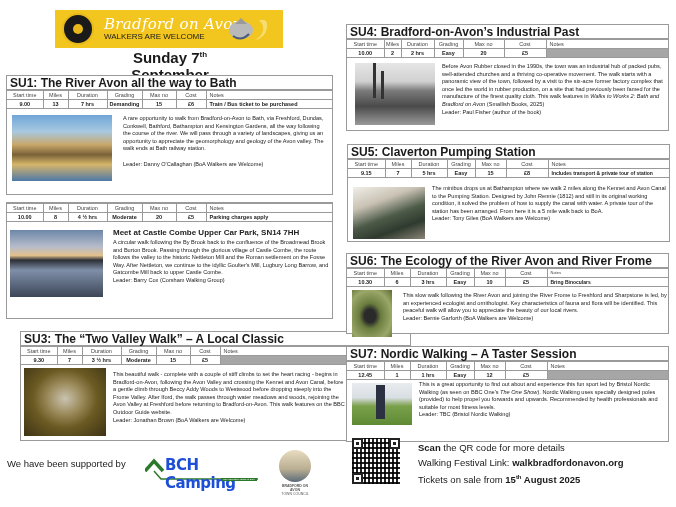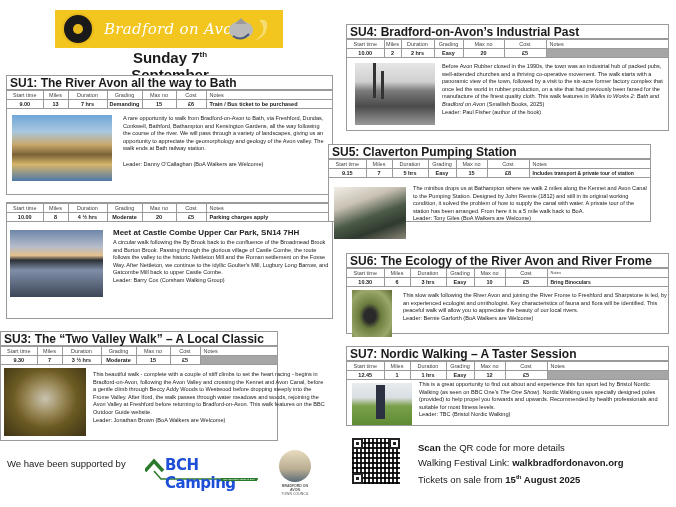--- a/index.html
+++ b/index.html
@@ -51,20 +51,21 @@
   .info b { font-weight: bold; }
   .info sup { font-size: 6px; }
 </style>
 </head>
 <body>
 
 <div class="banner">
   <div class="badge"></div>
   <div class="btext">
     <div class="btitle">Bradford on Avon</div>
+    <div class="bsub">WALKERS ARE WELCOME</div>
   </div>
   <svg class="swan" viewBox="0 0 50 30">
     <ellipse cx="16" cy="16" rx="12" ry="9" fill="#b9b9b9"></ellipse>
     <path d="M10 10 L16 4 L22 10" fill="#9a9a9a"></path>
     <path d="M8 22 Q16 28 24 20" stroke="#4a5a7a" stroke-width="2" fill="none"></path>
     <path d="M34 6 Q44 4 42 14 Q40 24 30 26 Q40 20 38 12 Q36 8 34 6 Z" fill="#f7dc6f"></path>
   </svg>
 </div>
 
 <div class="date-title">
@@ -148,21 +149,21 @@
   <div class="body">
     <div class="photo" style="left:3px; top:8px; width:93px; height:67px; background: linear-gradient(180deg,#6d87a8 0%,#b6bccb 25%,#e3c08c 38%,#2c2f36 45%,#7f8fa8 60%,#3d4658 100%);"></div>
     <div class="desc" style="left:106px; top:6px; width:218px;">
       <span class="meet">Meet at Castle Combe Upper Car Park, SN14 7HH</span>
       <span>A circular walk following the By Brook back to the confluence of the Broadmead Brook and Burton Brook. Passing through the glorious village of Castle Combe, the route follows the valley to the historic Nettleton Mill and the Roman settlement on the Fosse Way. After Nettleton, we continue to the idyllic Goulter's Mill, Lugbury Long Barrow, and Gatcombe Mill back to upper Castle Combe.</span>
       <span class="leader">Leader:   Barry Cox (Corsham Walking Group)</span>
     </div>
   </div>
 </div>
 
-<div class="walk" style="left:0; top:331px; width:278px; height:110px;">
+<div class="walk" style="left:20px; top:331px; width:391px; height:110px;">
   <div class="wtitle">SU3: The “Two Valley Walk” – A Local Classic</div>
   <table>
     <colgroup>
         <col style="width:36px">
         <col style="width:25px">
         <col style="width:39px">
         <col style="width:35px">
         <col style="width:34px">
         <col style="width:30px">
         <col>
@@ -235,21 +236,21 @@
       <div style="position:absolute; left:18px; top:0; width:3px; height:35px; background:#333;"></div>
       <div style="position:absolute; left:26px; top:8px; width:3px; height:28px; background:#333;"></div>
     </div>
     <div class="desc" style="left:95px; top:5px; width:225px;">
       <span>Before Avon Rubber closed in the 1990s, the town was an industrial hub of packed pubs, well-attended churches and a thriving co-operative movement. The walk starts with a panoramic view of the town, followed by a visit to the six-acre former factory complex that once led the world in rubber production, on a site that had previously been famed for the manufacture of the finest quality cloth. This walk features in </span><i>Walks to Works 2: Bath and Bradford on Avon</i><span> (Smallish Books, 2025)</span>
       <span class="leader">Leader: Paul Fisher (author of the book)</span>
     </div>
   </div>
 </div>
 
-<div class="walk" style="left:328px; top:144px; width:323px; height:78px;">
+<div class="walk" style="left:347px; top:144px; width:323px; height:98px;">
   <div class="wtitle">SU5: Claverton Pumping Station</div>
   <table>
     <colgroup>
         <col style="width:37px">
         <col style="width:26px">
         <col style="width:36px">
         <col style="width:28px">
         <col style="width:31px">
         <col style="width:42px">
         <col>
@@ -319,21 +320,21 @@
     </table>
   <div class="body">
     <div class="photo" style="left:5px; top:3px; width:40px; height:47px; background: radial-gradient(ellipse at 45% 55%,#2a2a2a 0%,#2a2a2a 18%,#6b7d3e 35%,#9aa86a 70%,#5d6b34 100%);"></div>
     <div class="desc" style="left:56px; top:5px; width:264px;">
       <span>This slow walk following the River Avon and joining the River Frome to Freshford and Sharpstone is led, by an experienced ecologist and ornithologist. Key characteristics of fauna and flora will be identified. This peaceful walk will allow you to appreciate the beauty of our local rivers.</span>
       <span class="leader">Leader: Bernie Garforth   (BoA Walkers are Welcome)</span>
     </div>
   </div>
 </div>
 
-<div class="walk" style="left:346px; top:346px; width:323px; height:80px;">
+<div class="walk" style="left:346px; top:346px; width:323px; height:96px;">
   <div class="wtitle">SU7: Nordic Walking – A Taster Session</div>
   <table>
     <colgroup>
         <col style="width:37px">
         <col style="width:26px">
         <col style="width:36px">
         <col style="width:28px">
         <col style="width:31px">
         <col style="width:42px">
         <col>

